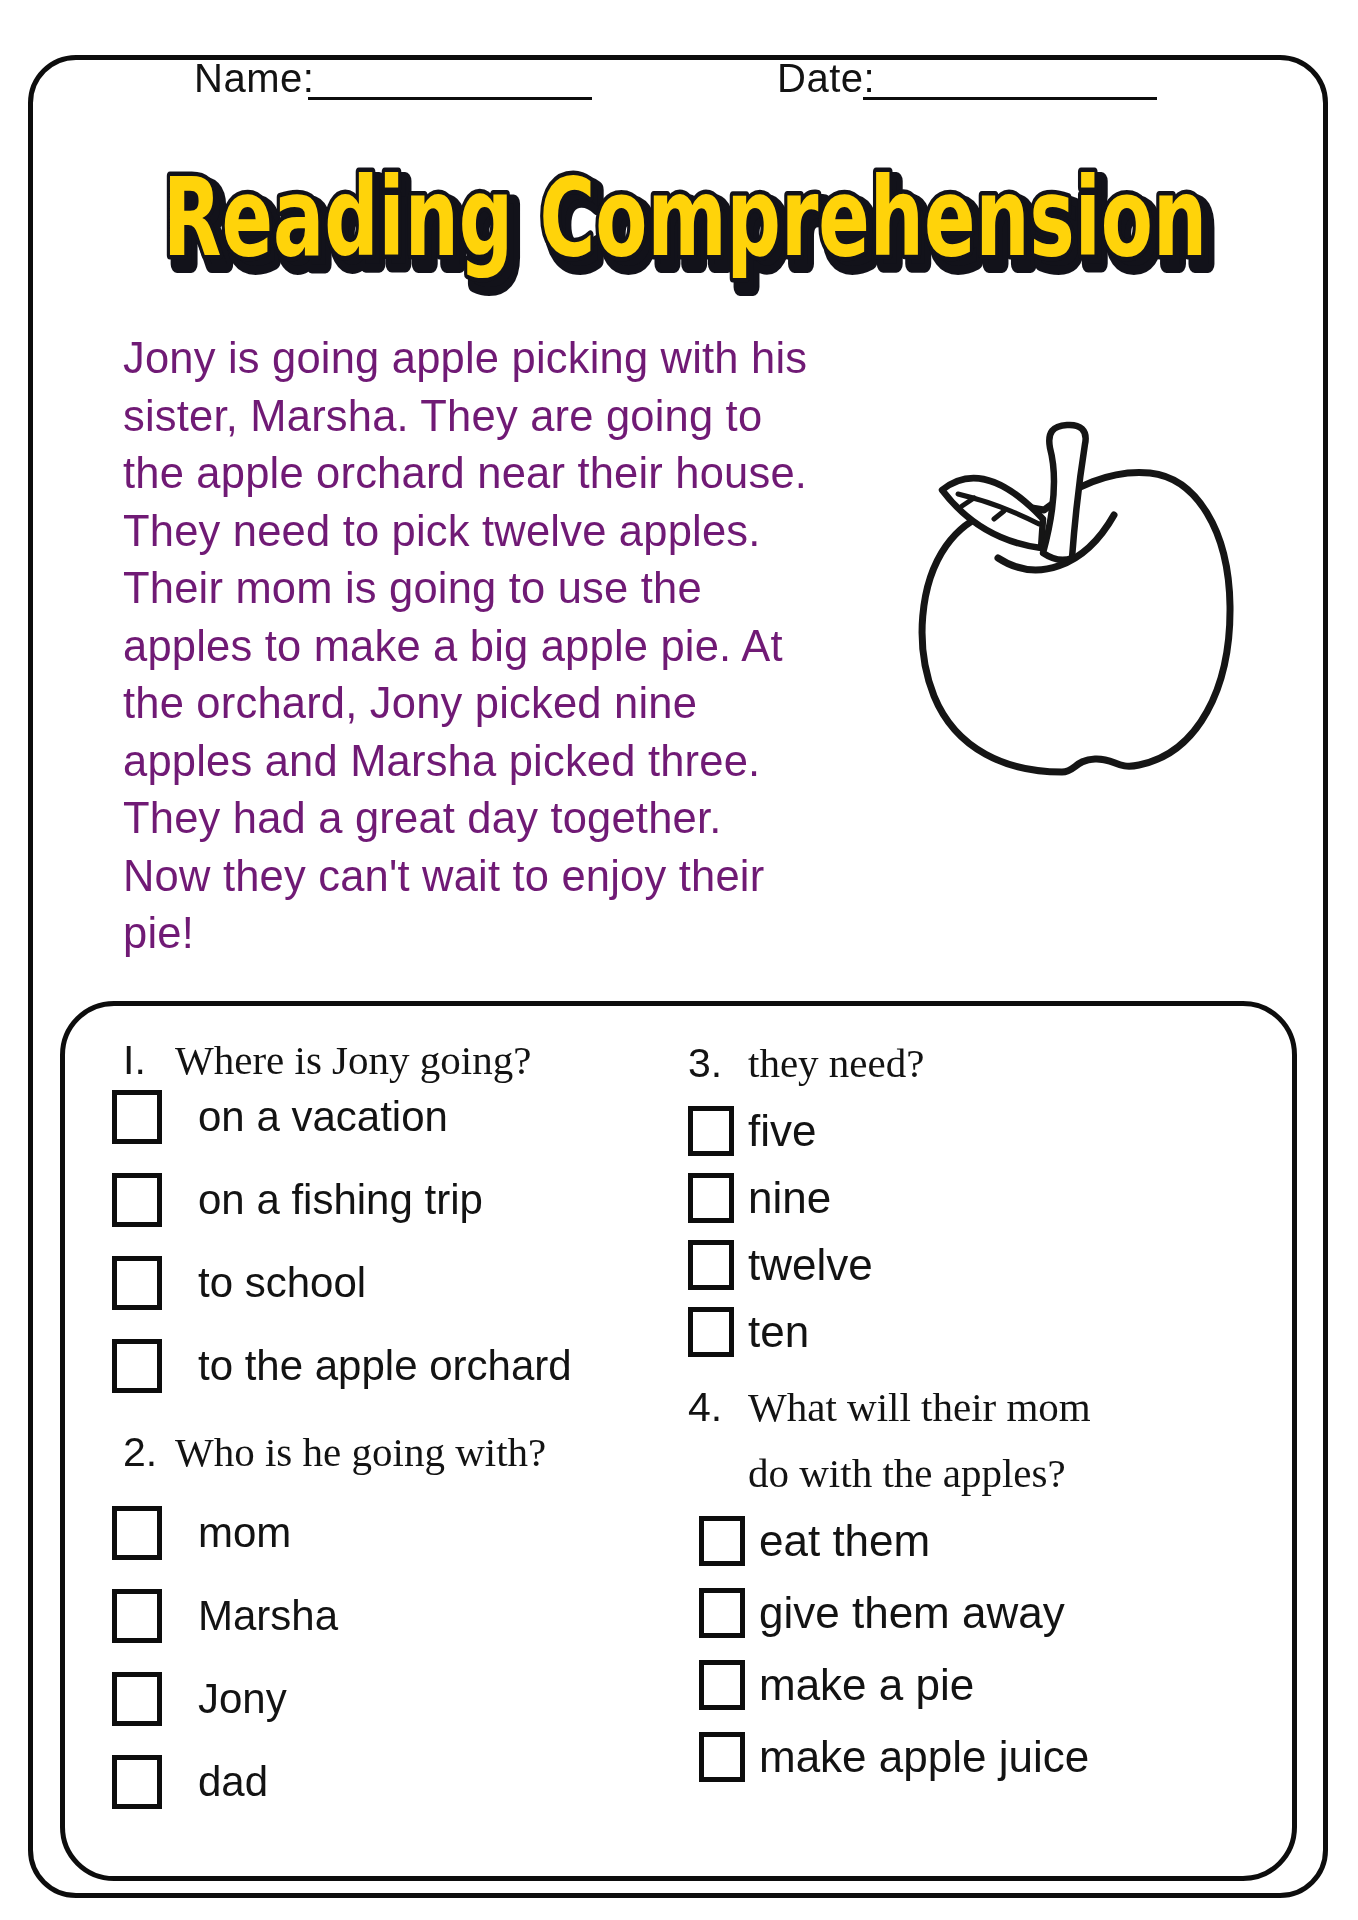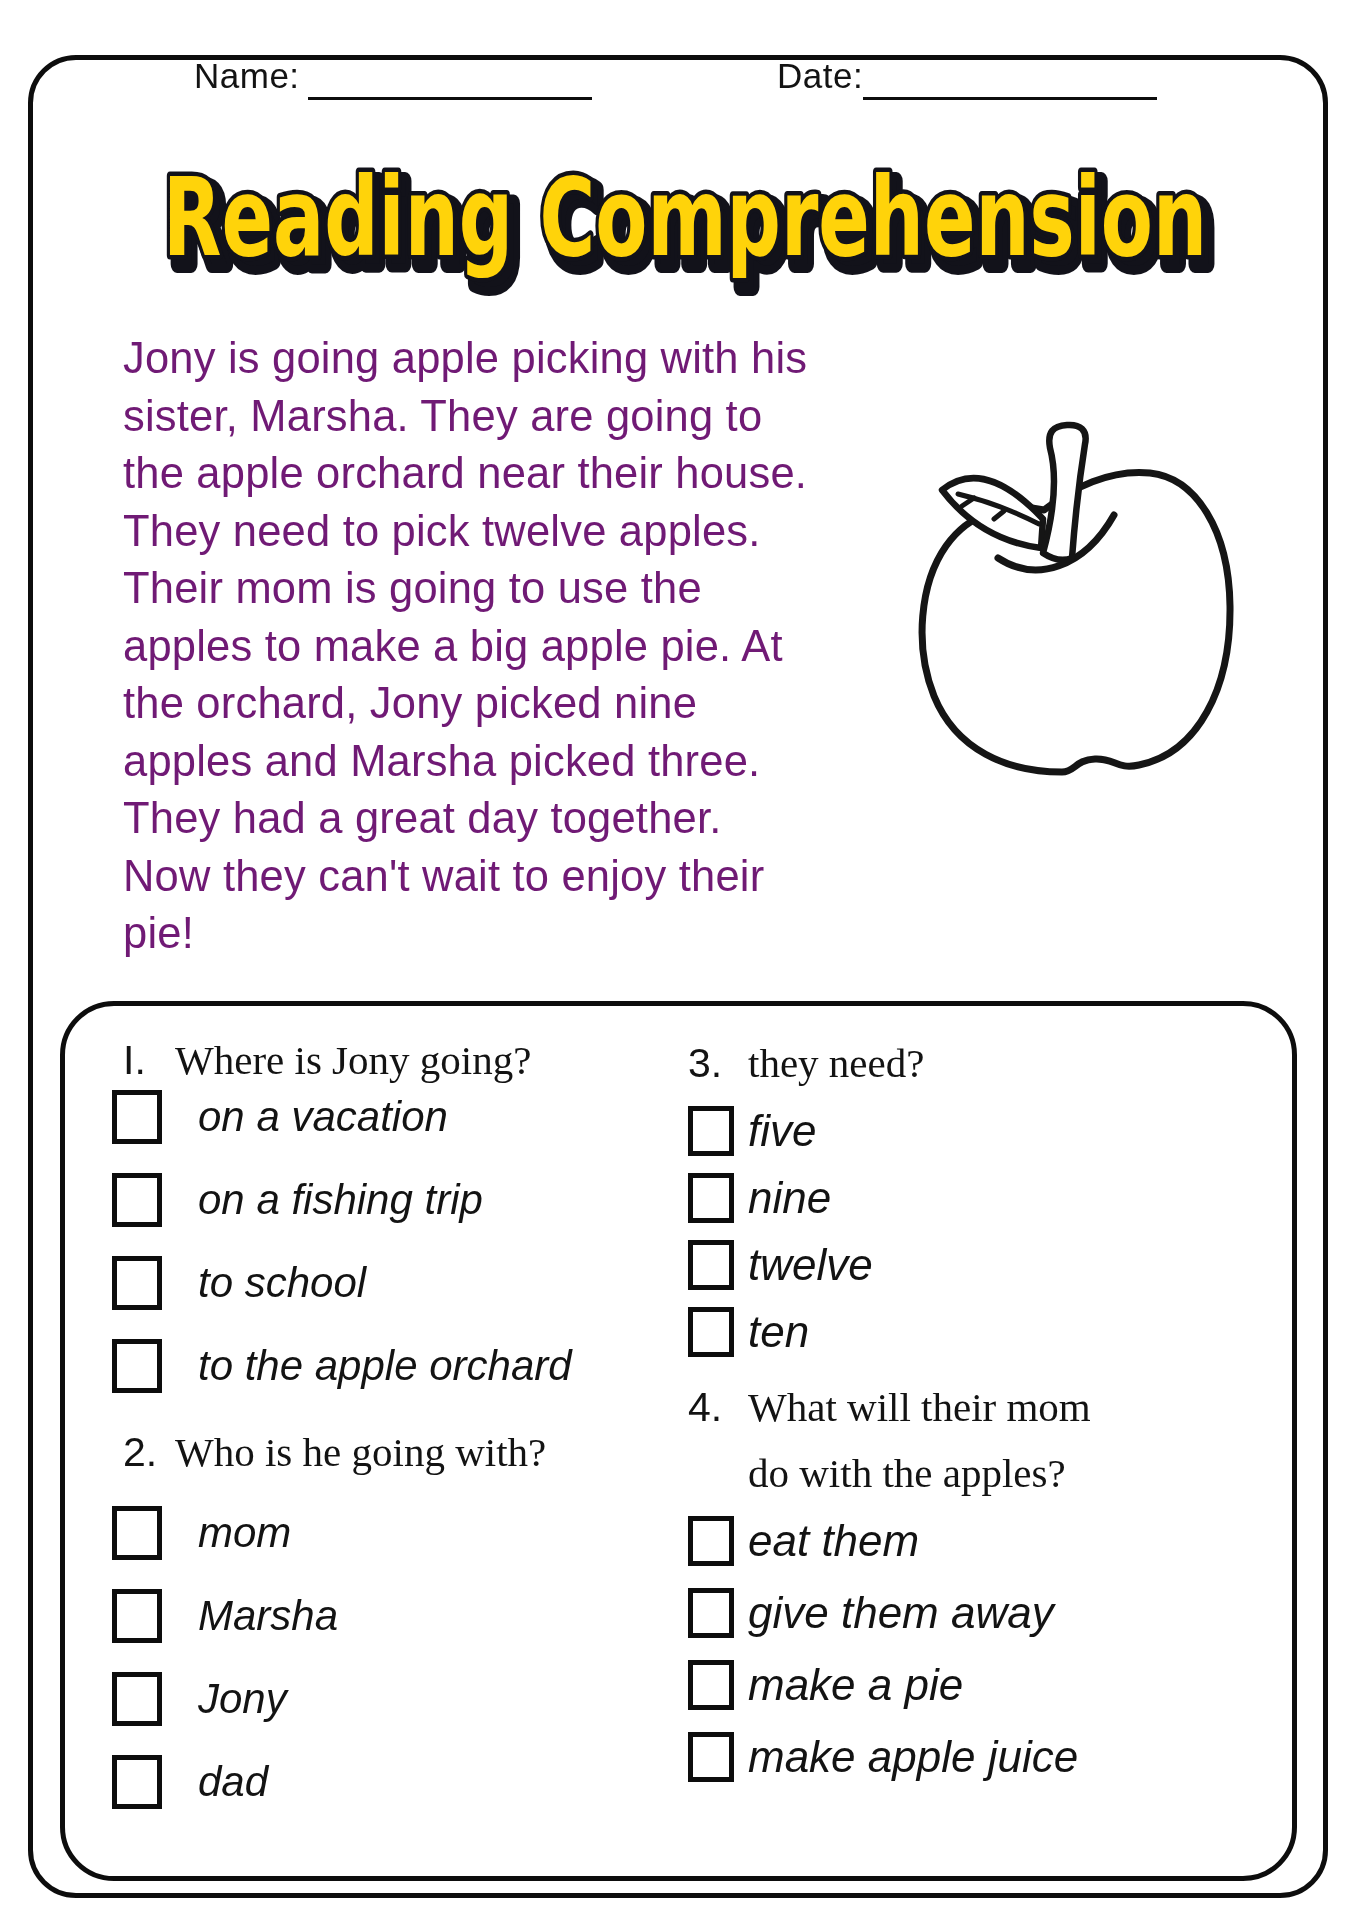--- a/index.html
+++ b/index.html
@@ -5,21 +5,21 @@
   html,body{margin:0;padding:0;background:#ffffff;}
   .page{
     position:relative;width:1358px;height:1920px;background:#ffffff;
     font-family:"Liberation Sans",sans-serif;color:#111111;overflow:hidden;
   }
   .page-border{
     position:absolute;left:28px;top:55px;width:1300px;height:1843px;
     border:5px solid #0d0d0d;border-radius:48px;box-sizing:border-box;
   }
   
-  .hdr-label{position:absolute;font-size:35px;letter-spacing:0.5px;color:#131313;}
+  .hdr-label{position:absolute;font-size:40px;letter-spacing:0.5px;color:#131313;}
   .name-label{left:194px;top:56px;}
   .date-label{left:777px;top:56px;}
   .hdr-line{position:absolute;height:0;border-bottom:3px solid #0d0d0d;}
   .name-line{left:308px;top:97px;width:284px;}
   .date-line{left:863px;top:97px;width:294px;}
   
   .title-svg{position:absolute;left:95px;top:135px;}
   .title-shadow,.title-main{
     font-family:"DejaVu Sans",sans-serif;font-weight:700;font-size:108px;
   }
@@ -43,27 +43,27 @@
     border:5px solid #0d0d0d;border-radius:54px;box-sizing:border-box;
     display:flex;flex-direction:row;padding:24px 0 0 58px;
   }
   .qcol-left{width:520px;flex:0 0 auto;}
   .qcol-right{flex:1 1 auto;padding-left:45px;box-sizing:border-box;}
   .q-head{display:flex;align-items:flex-start;font-size:41px;line-height:60px;color:#131313;}
   .qcol-right .q-head{line-height:66px;}
   .q-num{flex:0 0 auto;min-width:52px;}
   .qcol-right .q-num{min-width:60px;}
   .q-lines span{display:block;white-space:nowrap;font-family:Liberation Serif, serif;}
-  .opt{display:flex;align-items:center;font-style:italic;}
+  .opt{display:flex;align-items:center;}
   .qcol-left .opt{margin-left:-11px;margin-bottom:29px;}
   .qcol-left .opt:first-of-type{margin-top:16px;}
   .qcol-left .q-head.second{margin-bottom:24px;}
   .qcol-right .opt{margin-bottom:17px;}
   .qcol-right .opt.first{margin-top:10px;}
-  .qcol-right .opt.q4{margin-bottom:22px;}
+  .qcol-right .opt.q4{margin-bottom:22px;margin-left:11px;}
   .qcol-right .q-head.second{margin-top:8px;margin-bottom:2px;}
   .cb{flex:0 0 auto;background:#ffffff;border:5px solid #0d0d0d;box-sizing:border-box;}
   .qcol-left .cb{width:50px;height:54px;margin-right:36px;}
   .qcol-right .cb{width:46px;height:50px;margin-right:14px;}
   .opt-label{font-size:42px;color:#131313;white-space:nowrap;}
   .qcol-right .opt-label{font-size:44px;}
 </style>
 </head>
 <body>
 

